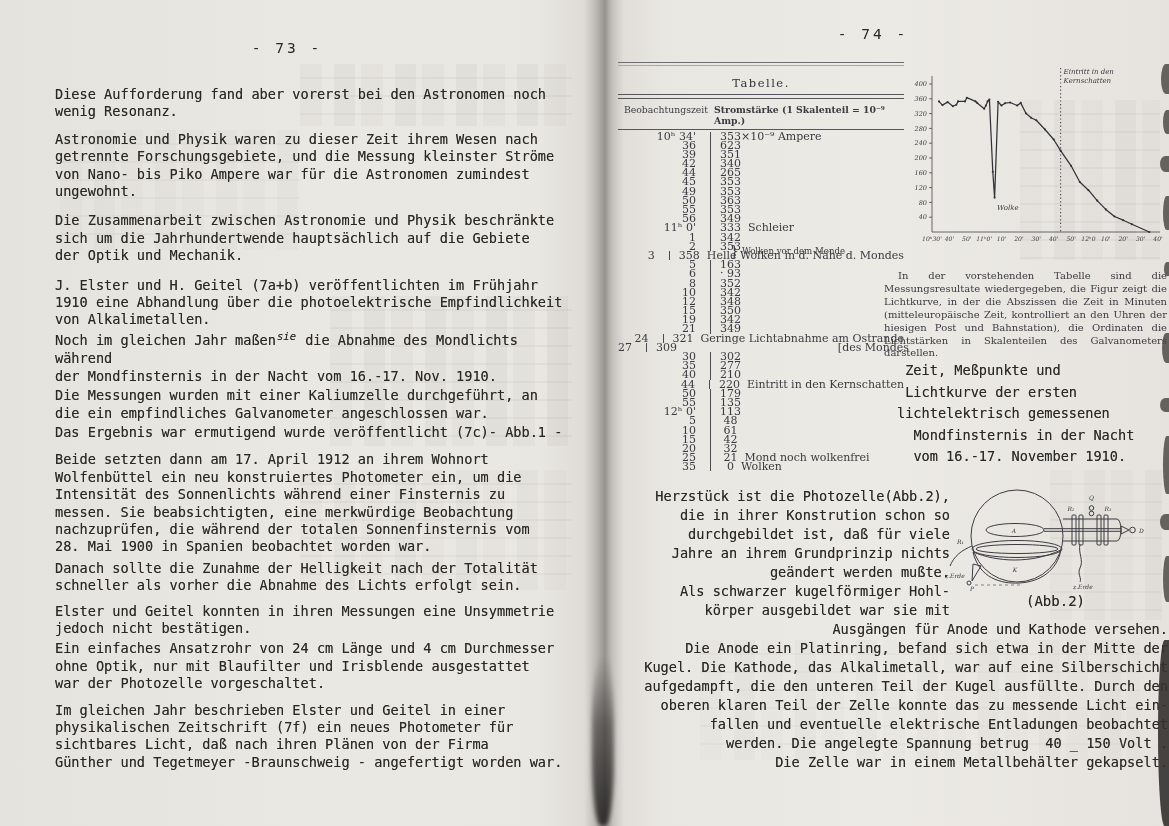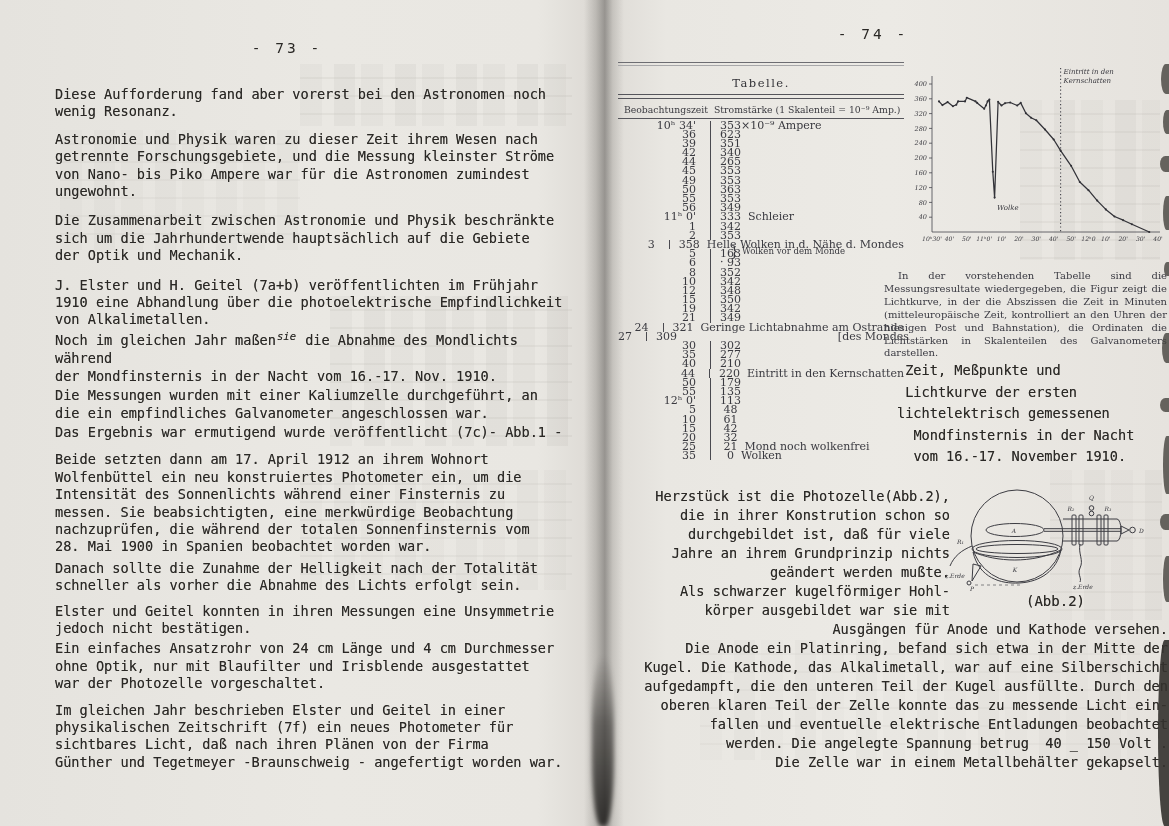--- a/index.html
+++ b/index.html
@@ -19,21 +19,21 @@
     font-size:13.6px;line-height:17.4px;color:#2a2825;text-shadow:0 0 .5px rgba(42,40,37,.55);}
   .sup{font-size:10.5px;font-style:italic;position:relative;top:-5px;margin:0 1px;}
 
   
   #tbl{position:absolute;left:618px;top:62px;width:286px;font-family:"DejaVu Serif","Liberation Serif",serif;}
   .tbl-topline{height:2px;border-top:1px solid #6d6d72;border-bottom:1px solid #a8a8aa;margin-bottom:10px;}
   .tbl-title{text-align:center;font-size:11.5px;letter-spacing:1.5px;color:#333338;margin-bottom:4px;}
   .dblrule{height:2.5px;border-top:1px solid #55555b;border-bottom:1px solid #55555b;margin-bottom:3px;}
   .thead{display:flex;font-size:9.3px;color:#3a3a40;padding:2px 0 3px 0;}
   .th1{width:96px;text-align:center;}
-  .th2{flex:1;}
+  .th2{flex:1;font-weight:bold;}
   .hrule{border-top:1px solid #55555b;margin-bottom:2px;}
   .trow{display:flex;height:9.2px;font-size:11px;line-height:9.2px;color:#3a3a40;}
   .ct{width:78px;text-align:right;padding-right:14px;white-space:pre;}
   .cv{border-left:1px solid #4a4a50;padding-left:9px;white-space:pre;}
   .brace-note{position:absolute;left:112px;top:181px;font-size:8.6px;color:#3a3a40;}
   .brc{font-size:14px;vertical-align:-2px;margin-right:3px;}
 
   
   #chart{position:absolute;left:906px;top:60px;width:262px;height:206px;}
   .ax{stroke:#45454c;stroke-width:.8;fill:none;}

